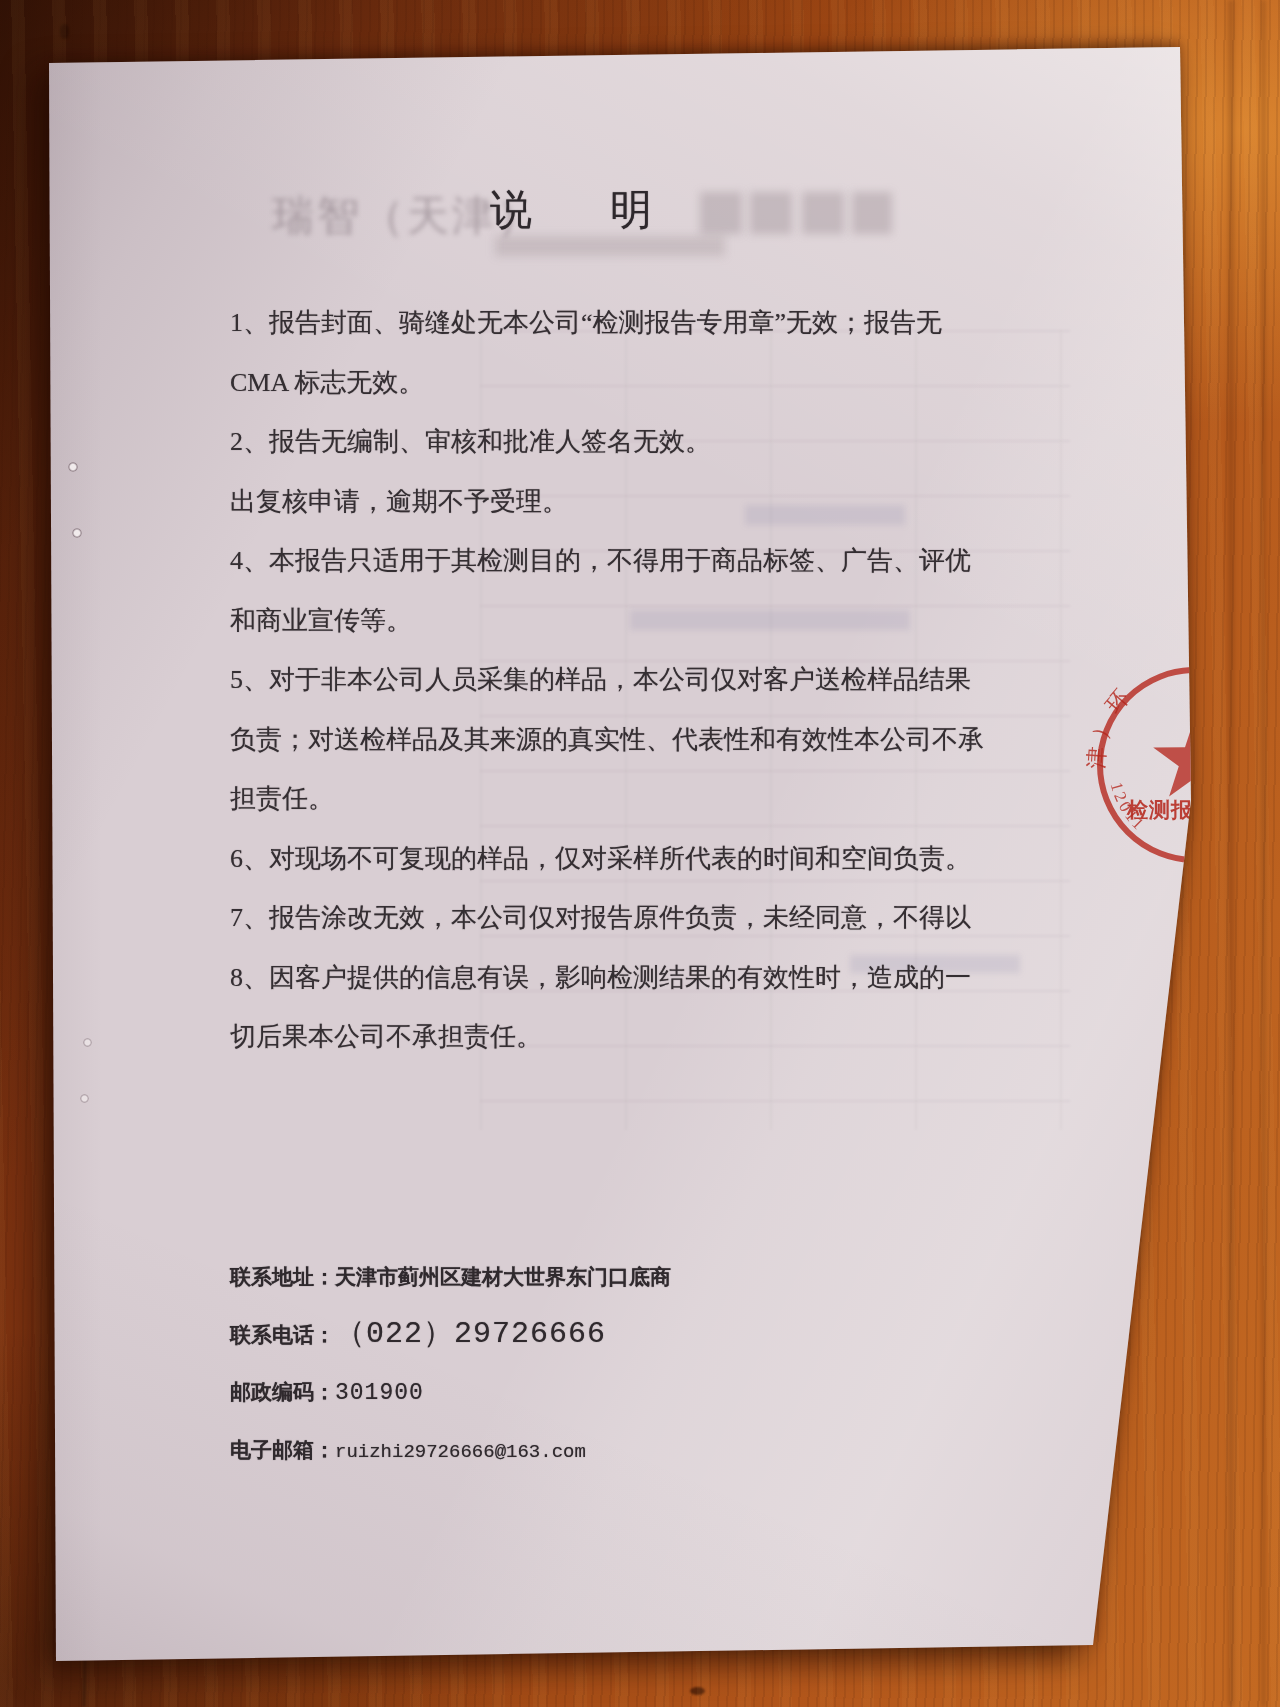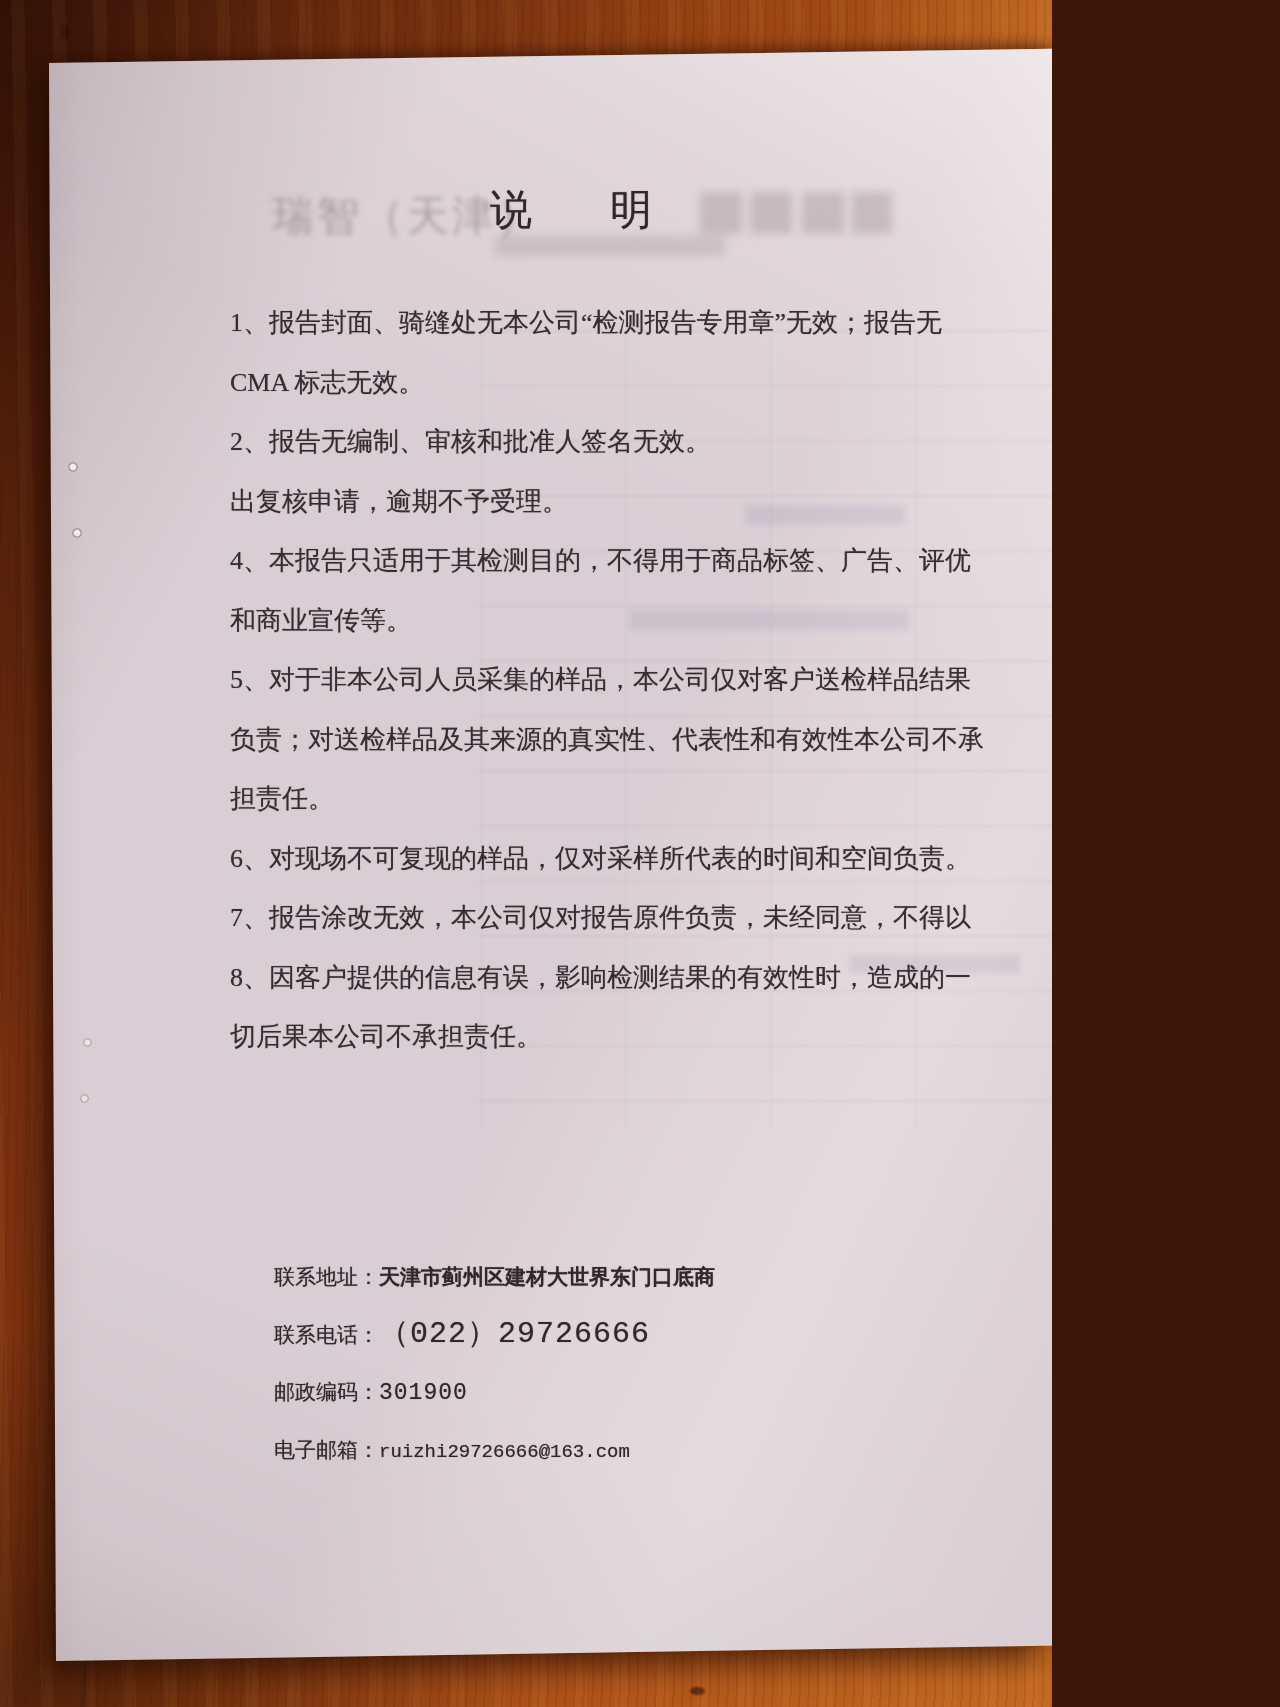--- a/index.html
+++ b/index.html
@@ -1,16 +1,16 @@
 <!DOCTYPE html>
 <html><head>
 <meta charset="utf-8">
 <style>
   html,body{margin:0;padding:0;background:#3a1708;}
-  .scene{position:relative;width:1052px;height:1707px;overflow:hidden;
+  .scene{position:relative;width:1280px;height:1707px;overflow:hidden;
          font-family:"Liberation Serif",serif;}
 
   
   .wood{position:absolute;inset:0;
     background:
       radial-gradient(620px 420px at 1240px 130px, rgba(255,176,66,.50), rgba(255,176,66,0) 70%),
       radial-gradient(700px 520px at 30px 1690px, rgba(22,7,2,.45), rgba(22,7,2,0) 70%),
       linear-gradient(125deg, rgba(18,5,0,.55) 0%, rgba(18,5,0,.18) 16%, rgba(18,5,0,0) 34%),
       linear-gradient(105deg,#55200b 0%,#7a3110 20%,#984312 46%,#b2561b 72%,#c46a22 100%);
   }
@@ -61,21 +61,21 @@
   
   .doc-title{position:absolute;left:0;top:182px;width:1160px;margin:0;text-align:center;
     font-size:42px;font-weight:normal;letter-spacing:18px;color:#2e282c;
     text-shadow:0 0 1px rgba(46,40,44,.65);white-space:pre;}
   .notes{position:absolute;left:230px;top:293px;width:790px;font-size:26px;line-height:59.5px;
     color:#342e32;text-shadow:0 0 1px rgba(52,46,50,.55);}
   .note-line{white-space:nowrap;}
   .contact{position:absolute;left:230px;top:1249px;width:700px;font-size:21px;line-height:57px;
     color:#2f292d;text-shadow:0 0 1px rgba(47,41,45,.6);}
   .contact-row{white-space:nowrap;}
-  .contact-label{font-weight:normal;margin-left:44px;}
+  .contact-label{font-weight:bold;}
   .contact-value{font-weight:bold;}
   .contact-row:nth-of-type(2) .contact-value{font-family:"Liberation Mono",monospace;font-size:30px;letter-spacing:1px;font-weight:normal;}
   .contact-row:nth-of-type(3) .contact-value{font-family:"Liberation Mono",monospace;font-size:23px;letter-spacing:1px;font-weight:normal;}
   .contact-row:nth-of-type(4) .contact-value{font-family:"Liberation Mono",monospace;font-size:19px;letter-spacing:0;font-weight:normal;}
 
   
   .stamp{position:absolute;left:1075px;top:645px;width:240px;height:240px;}
   .stamp text{font-family:"Liberation Serif",serif;}
 
   

